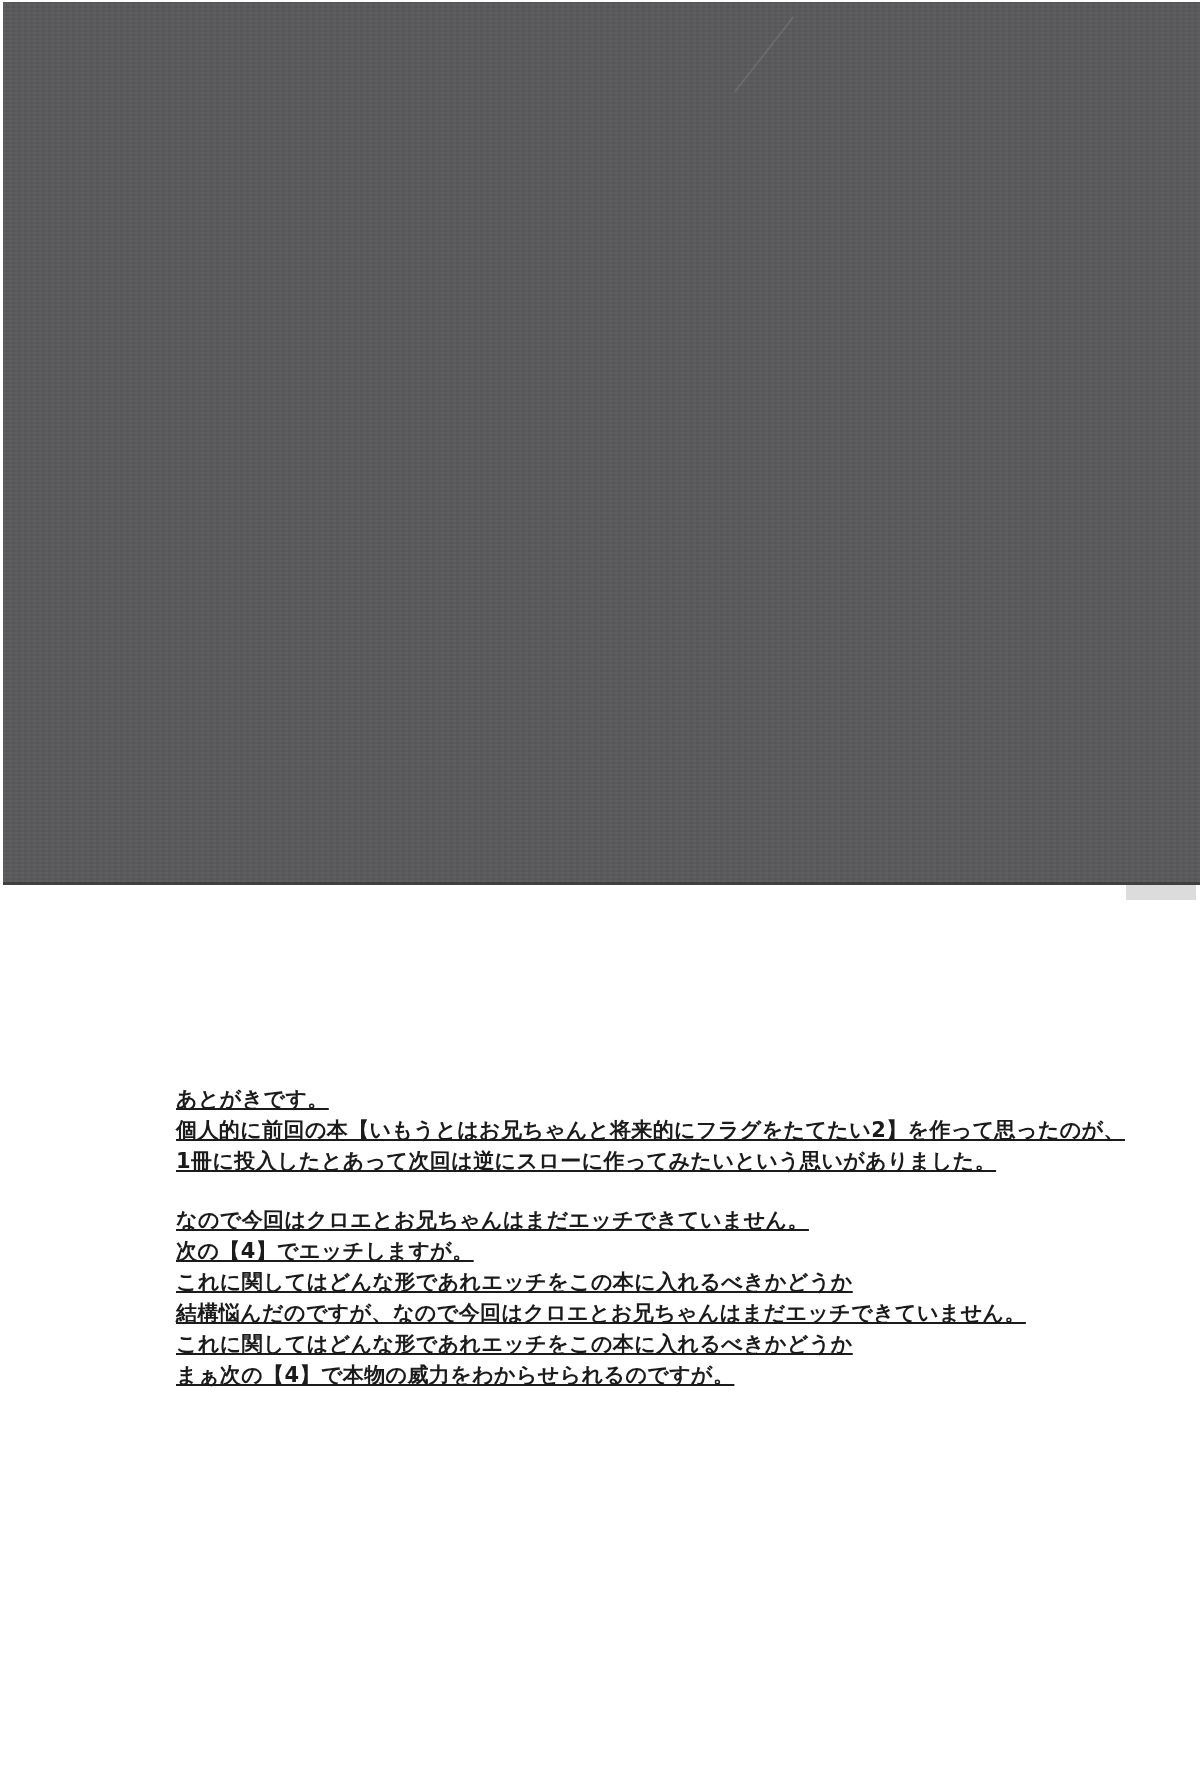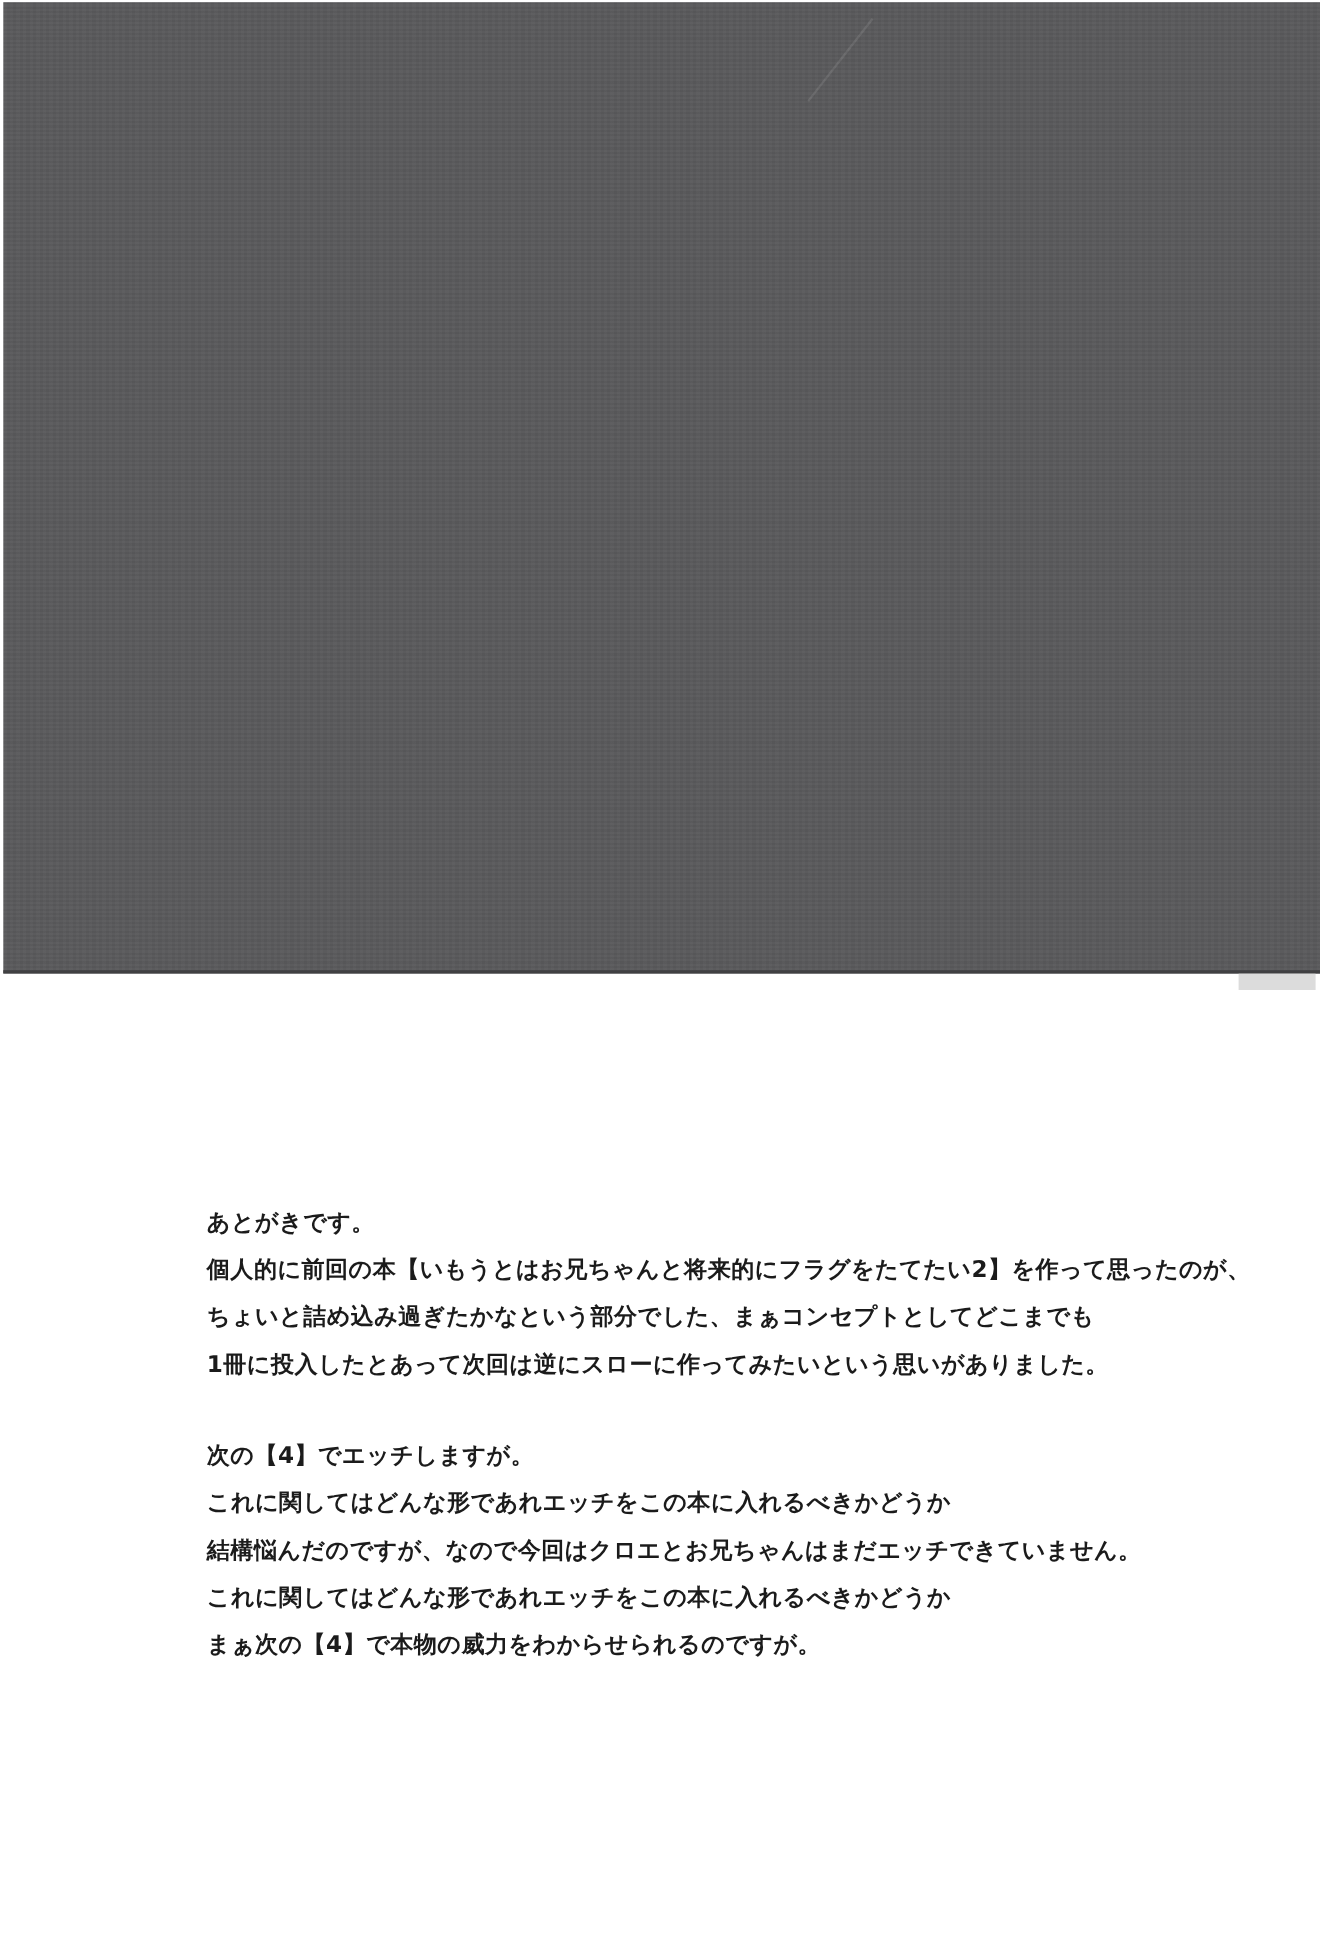--- a/index.html
+++ b/index.html
@@ -61,46 +61,47 @@
     position: absolute;
     left: 172px;
     top: 1082px;
     color: #1b1b1b;
     font-size: 21px;
     line-height: 27px;
     font-weight: 600;
     letter-spacing: 0.4px;
   }
   .afterword p.line {
-    margin: 16px;
+    margin: 4px;
     padding: 0;
     white-space: nowrap;
+    text-decoration: underline;
   }
   .para-gap {
     height: 24px;
   }
 </style>
 </head>
 <body>
 
 <div class="page">
 
   <div class="scan-block">
     <div class="scan-crease"></div>
     <div class="scan-artifact"></div>
   </div>
 
   <div class="afterword">
     <p class="line">あとがきです。</p>
     <p class="line">個人的に前回の本【いもうとはお兄ちゃんと将来的にフラグをたてたい2】を作って思ったのが、</p>
-    <p class="line">ちょいと詰め込み過ぎたかなという部分でした、まぁコンセプトとしてどこまでも</p>
     <p class="line">1冊に投入したとあって次回は逆にスローに作ってみたいという思いがありました。</p>
 
     <div class="para-gap"></div>
 
+    <p class="line">なので今回はクロエとお兄ちゃんはまだエッチできていません。</p>
     <p class="line">次の【4】でエッチしますが。</p>
     <p class="line">これに関してはどんな形であれエッチをこの本に入れるべきかどうか</p>
     <p class="line">結構悩んだのですが、なので今回はクロエとお兄ちゃんはまだエッチできていません。</p>
     <p class="line">これに関してはどんな形であれエッチをこの本に入れるべきかどうか</p>
     <p class="line">まぁ次の【4】で本物の威力をわからせられるのですが。</p>
   </div>
 
 </div>
 
 </body></html>

